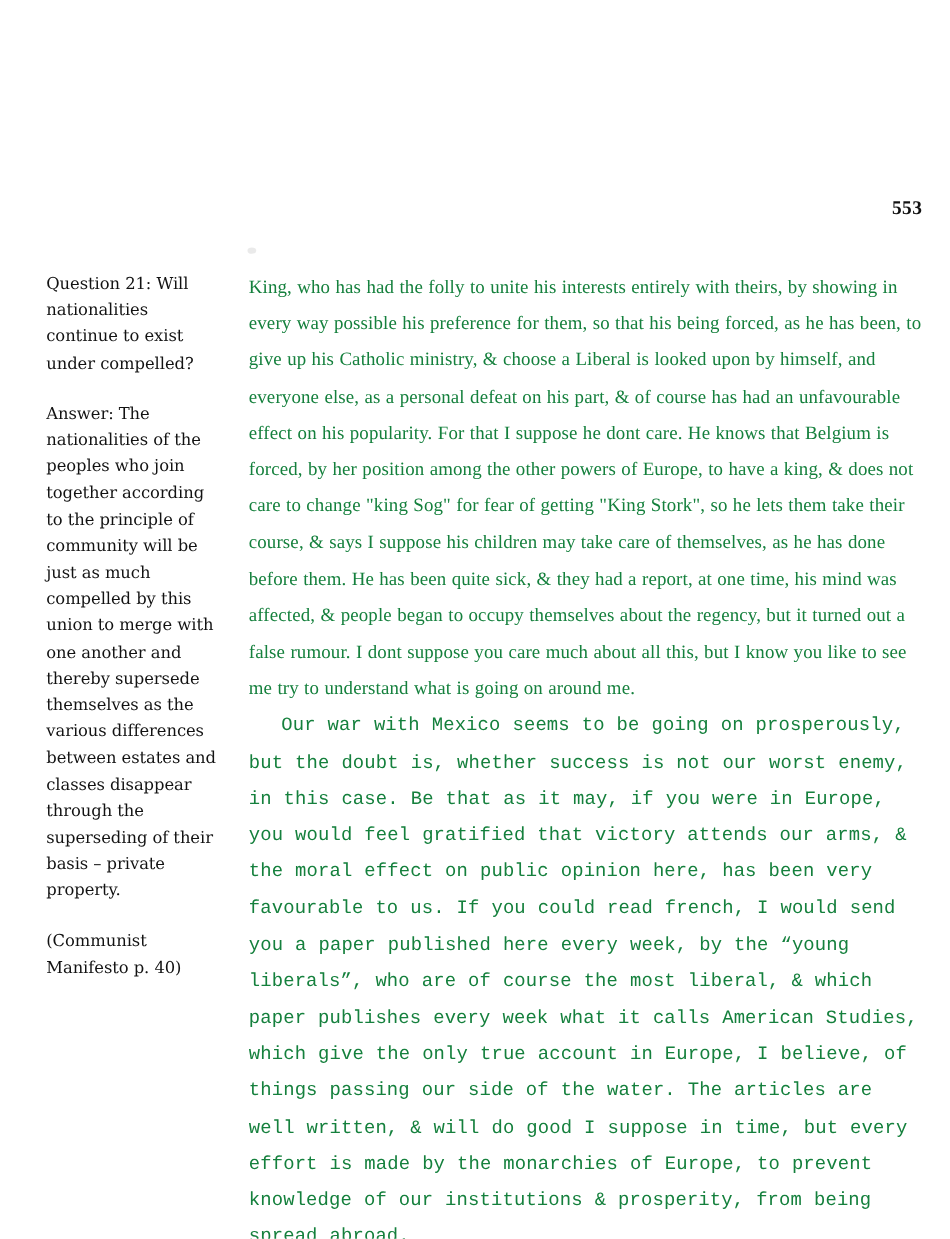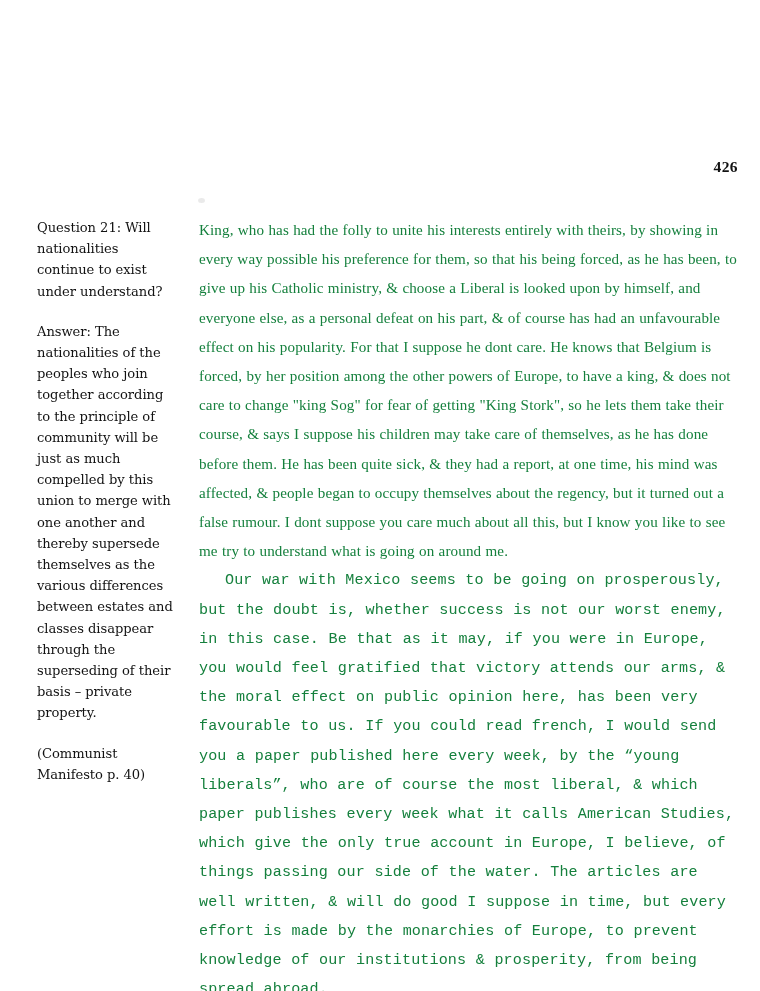--- a/index.html
+++ b/index.html
@@ -87,26 +87,26 @@
   .bodycol p.indented {
     text-indent: 26px;
     font-family: Liberation Mono, monospace;
   }
 </style>
 </head>
 <body>
 
 <div class="page">
 
-  <div class="folio">426</div>
+  <div class="folio">553</div>
 
   <div class="smudge"></div>
 
   <div class="marginalia">
-    <p>Question 21: Will nationalities continue to exist under understand?</p>
+    <p>Question 21: Will nationalities continue to exist under compelled?</p>
     <p>Answer: The nationalities of the peoples who join together according to the principle of community will be just as much compelled by this union to merge with one another and thereby supersede themselves as the various differences between estates and classes disappear through the superseding of their basis – private property.</p>
     <p>(Communist Manifesto p. 40)</p>
   </div>
 
   <div class="bodycol">
     <p>King, who has had the folly to unite his interests entirely with theirs, by showing in every way possible his preference for them, so that his being forced, as he has been, to give up his Catholic ministry, &amp; choose a Liberal is looked upon by himself, and everyone else, as a personal defeat on his part, &amp; of course has had an unfavourable effect on his popularity.  For that I suppose he dont care.  He knows that Belgium is forced, by her position among the other powers of Europe, to have a king, &amp; does not care to change "king Sog" for fear of getting "King Stork", so he lets them take their course, &amp; says I suppose his children may take care of themselves, as he has done before them.  He has been quite sick, &amp; they had a report, at one time, his mind was affected, &amp; people began to occupy themselves about the regency, but it turned out a false rumour.  I dont suppose you care much about all this, but I know you like to see me try to understand what is going on around me.</p>
     <p class="indented">Our war with Mexico seems to be going on prosperously, but the doubt is, whether success is not our worst enemy, in this case.  Be that as it may, if you were in Europe, you would feel gratified that victory attends our arms, &amp; the moral effect on public opinion here, has been very favourable to us.  If you could read french, I would send you a paper published here every week, by the “young liberals”, who are of course the most liberal, &amp; which paper publishes every week what it calls American Studies, which give the only true account in Europe, I believe, of things passing our side of the water.  The articles are well written, &amp; will do good I suppose in time, but every effort is made by the monarchies of Europe, to prevent knowledge of our institutions &amp; prosperity, from being spread abroad.</p>
   </div>
 
 </div>

